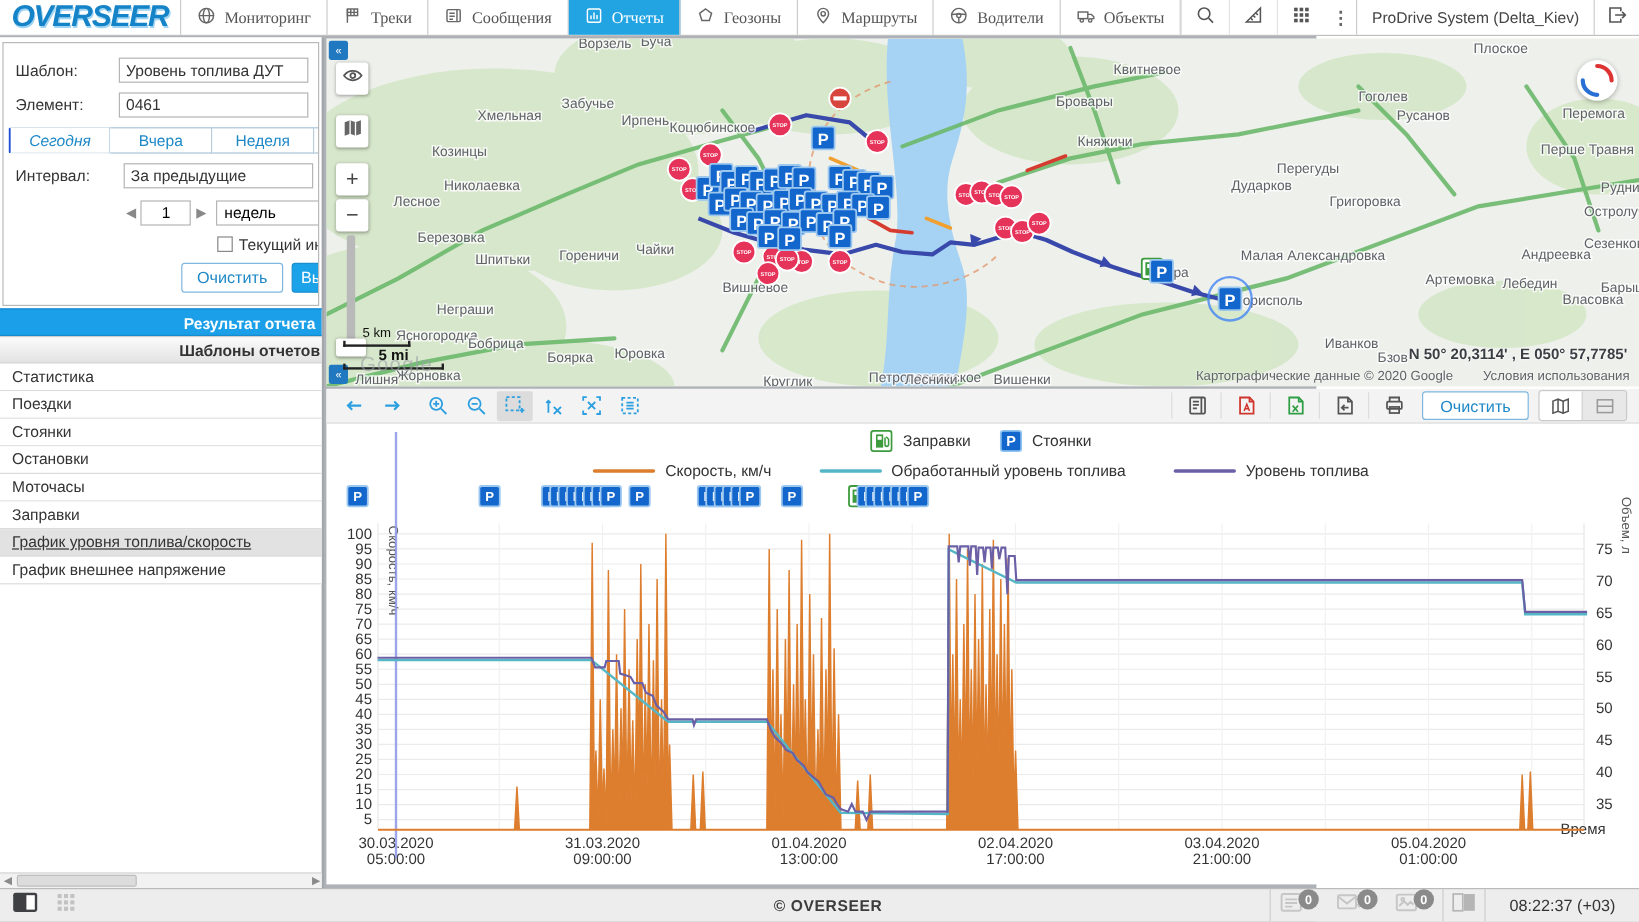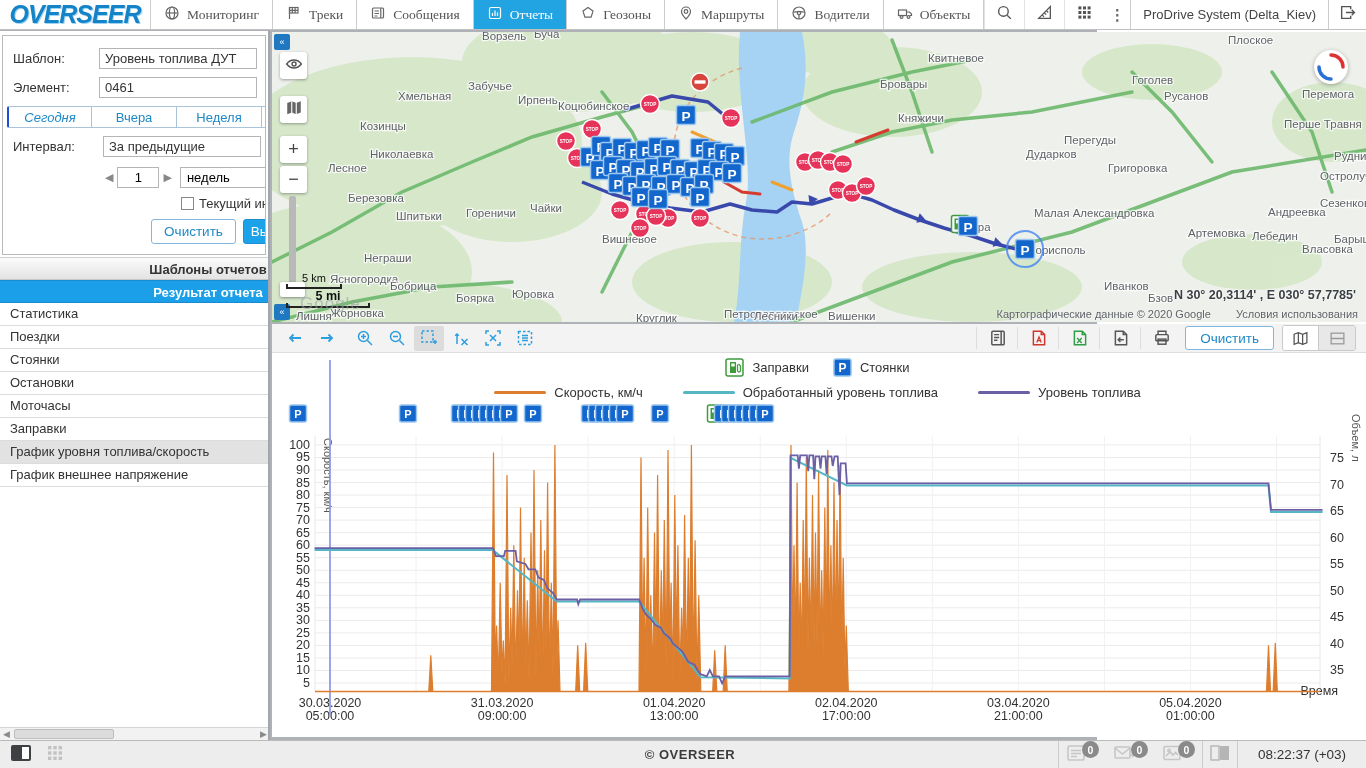--- a/index.html
+++ b/index.html
@@ -35,21 +35,21 @@
   #unit-input { width:86px; height:21px; border:1px solid #b5b5b5; font-size:13px; padding:0 6px; margin-left:4px; }
   #chk-row { display:flex; align-items:center; margin:8px 0 6px 178px; white-space:nowrap; }
   #chk-box { width:13px; height:13px; border:1px solid #888; background:#fff; margin-right:5px; flex:0 0 13px; }
   #chk-row span { font-size:13px; color:#333; }
   #btn-row { display:flex; gap:7px; margin:8px 0 2px 148px; }
   .btn-outline { min-width:85px; height:25px; border:1px solid #7fb7e0; border-radius:3px; background:#fff; color:#1e88c7; font-size:13.5px; display:flex; align-items:center; justify-content:center; cursor:pointer; white-space:nowrap; }
   .btn-fill { min-width:85px; height:25px; border:1px solid #1b8fd0; border-radius:3px; background:#1ba2e8; color:#fff; font-size:13.5px; display:flex; align-items:center; justify-content:center; cursor:pointer; white-space:nowrap; padding:0 14px; }
   .sb-hdr { width:416px; height:23px; line-height:23px; text-align:center; font-size:13px; font-weight:bold; color:#333; background:linear-gradient(#fbfbfb,#e3e3e3); border-top:1px solid #cfcfcf; border-bottom:1px solid #c6c6c6; }
   .sb-hdr.result { background:#1b9fe8; color:#fff; border-color:#168ccf; }
   .sb-item { width:416px; height:23px; line-height:22px; padding-left:10px; font-size:13px; color:#333; border-bottom:1px solid #dcdcdc; background:#fff; cursor:pointer; }
-  .sb-item.selected { background:#e2e2e2; }
+  .sb-item.selected { background:#e2e2e2;text-decoration:underline; }
   #sb-hscroll { position:absolute; left:0; bottom:0; width:270px; height:13px; background:#f2f2f2; border-top:1px solid #d5d5d5; }
   #sb-hscroll .arr { position:absolute; top:0; width:13px; height:12px; color:#8a8a8a; font-size:9px; line-height:12px; text-align:center; cursor:pointer; }
   #sb-thumb { position:absolute; left:14px; top:1px; width:100px; height:10px; background:#dcdcdc; border:1px solid #bdbdbd; border-radius:2px; }
 
   
   #map { position:absolute; left:272px; top:32px; width:1094px; height:290px; background:#eef0eb; overflow:hidden; }
   #map-svg { position:absolute; left:0; top:0; }
   .map-ctl { position:absolute; width:27px; height:27px; background:#fff; border-radius:3px; box-shadow:0 1px 3px rgba(0,0,0,.35); display:flex; align-items:center; justify-content:center; color:#666; cursor:pointer; }
   #zoom-slider-track { position:absolute; left:17px; top:164px; width:7px; height:100px; background:#b9b9b9; border-radius:2px; }
   #zoom-slider-handle { position:absolute; left:8px; top:250px; width:25px; height:15px; background:#fff; border-radius:2px; box-shadow:0 1px 3px rgba(0,0,0,.4); cursor:pointer; }
@@ -229,22 +229,22 @@
         </div>
         <div id="chk-row">
           <span id="chk-box"></span>
           <span>Текущий интервал</span>
         </div>
         <div id="btn-row">
           <div class="btn-outline">Очистить</div>
           <div class="btn-fill">Выполнить</div>
         </div>
       </div>
+      <div class="sb-hdr result">Результат отчета</div>
       <div class="sb-hdr">Шаблоны отчетов</div>
-      <div class="sb-hdr result">Результат отчета</div>
       <div id="sb-items">
           <div class="sb-item">Статистика</div>
           <div class="sb-item">Поездки</div>
           <div class="sb-item">Стоянки</div>
           <div class="sb-item">Остановки</div>
           <div class="sb-item">Моточасы</div>
           <div class="sb-item">Заправки</div>
           <div class="sb-item selected">График уровня топлива/скорость</div>
           <div class="sb-item">График внешнее напряжение</div>
         </div>
@@ -609,21 +609,21 @@
     <div id="zoom-slider-handle"></div>
     <div id="collapse-top">«</div>
     <div id="collapse-bottom">«</div>
     <div id="scalebar">
       <div class="sb-km">5 km</div>
       <div class="sb-km-line"></div>
       <div class="sb-mi">5 mi</div>
       <div class="sb-mi-line"></div>
     </div>
     <div id="google-wm">Google</div>
-    <div id="coords">N 30° 20,3114' , E 030° 57,7785'</div>
+    <div id="coords">N 50° 20,3114' , E 050° 57,7785'</div>
     <div id="attribution">
       <span>Картографические данные © 2020 Google</span>
       <span class="terms">Условия использования</span>
     </div>
     <div id="spinner">
       <svg width="34" height="34" viewBox="0 0 34 34">
           <path d="M17 5 A12 12 0 0 1 29 17" fill="none" stroke="#d33" stroke-width="3.5" stroke-linecap="round"></path>
           <path d="M17 29 A12 12 0 0 1 5 17" fill="none" stroke="#2a6fd4" stroke-width="3.5" stroke-linecap="round"></path>
         </svg>
     </div>

